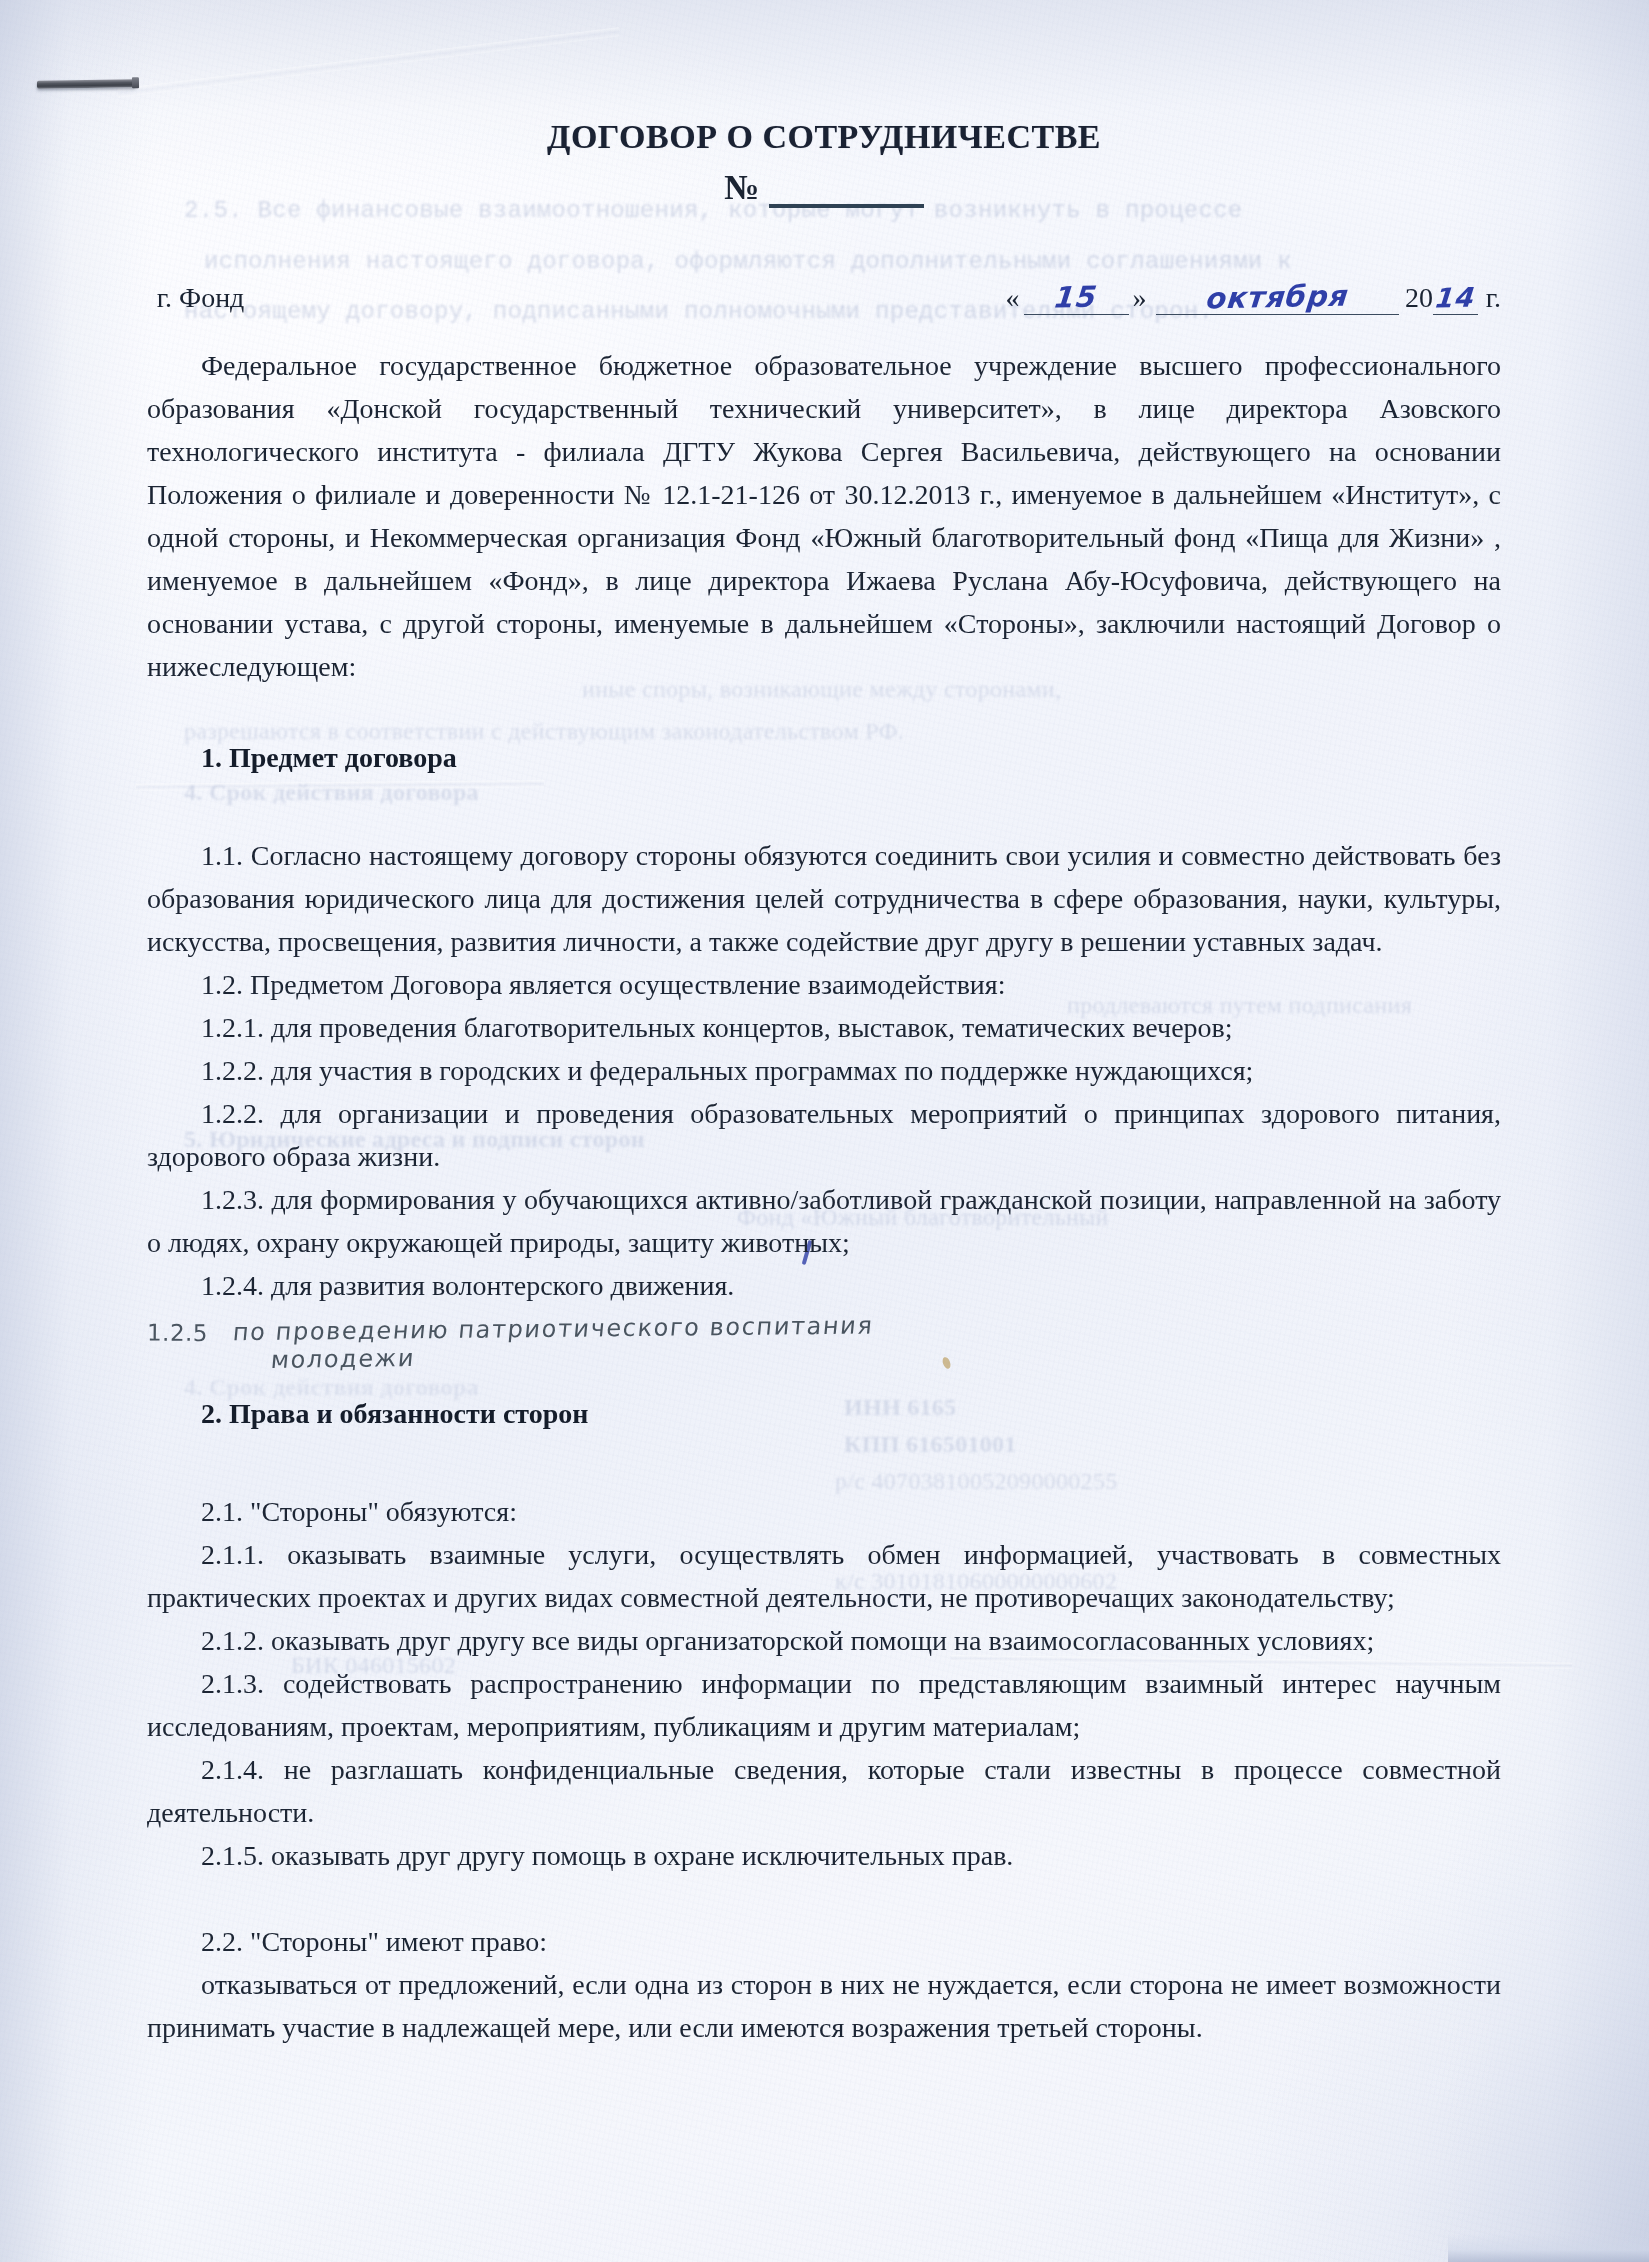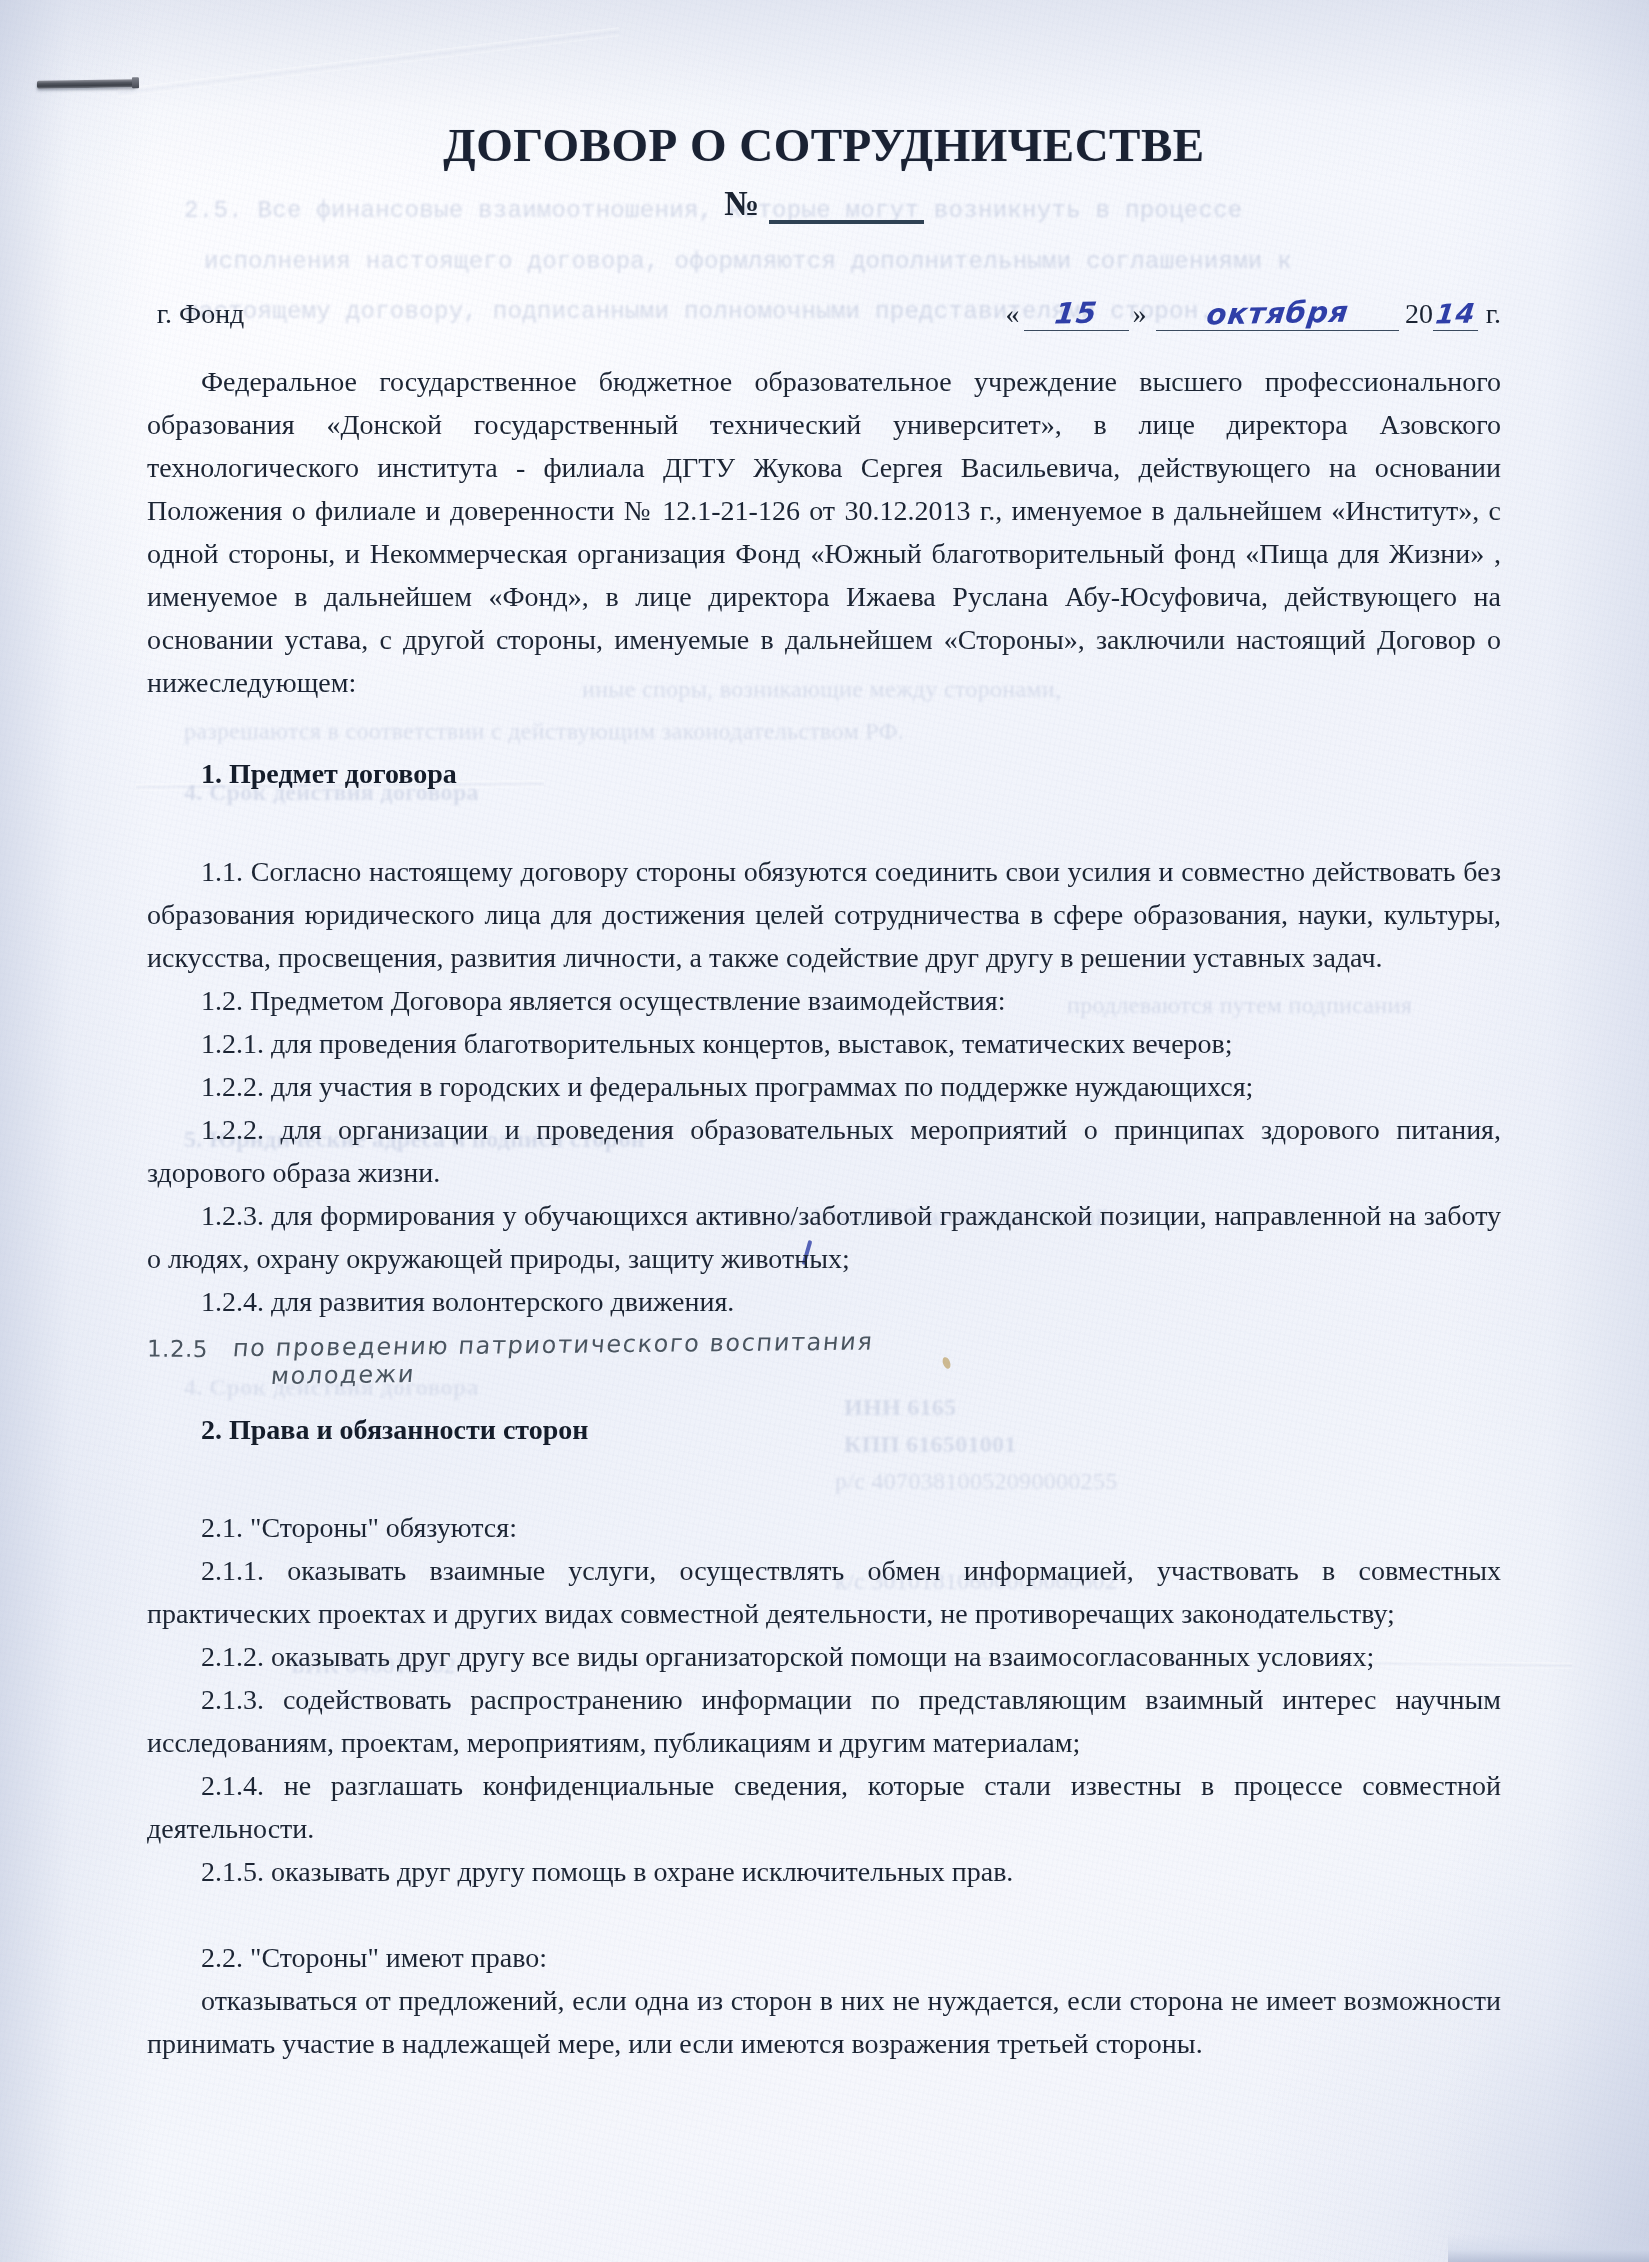--- a/index.html
+++ b/index.html
@@ -124,21 +124,21 @@
     left: 147px;
     top: 0;
     width: 1354px;
     height: 2263px;
   }
 
   .doc-title {
     margin: 0;
     padding-top: 118px;
     text-align: center;
-    font-size: 47px;
+    font-size: 34px;
     font-weight: bold;
     letter-spacing: 0.5px;
     color: #1a2233;
     text-shadow: 0 0 1px rgba(30,40,60,0.25);
   }
 
   .doc-number-row {
     display: flex;
     justify-content: center;
     align-items: flex-end;

